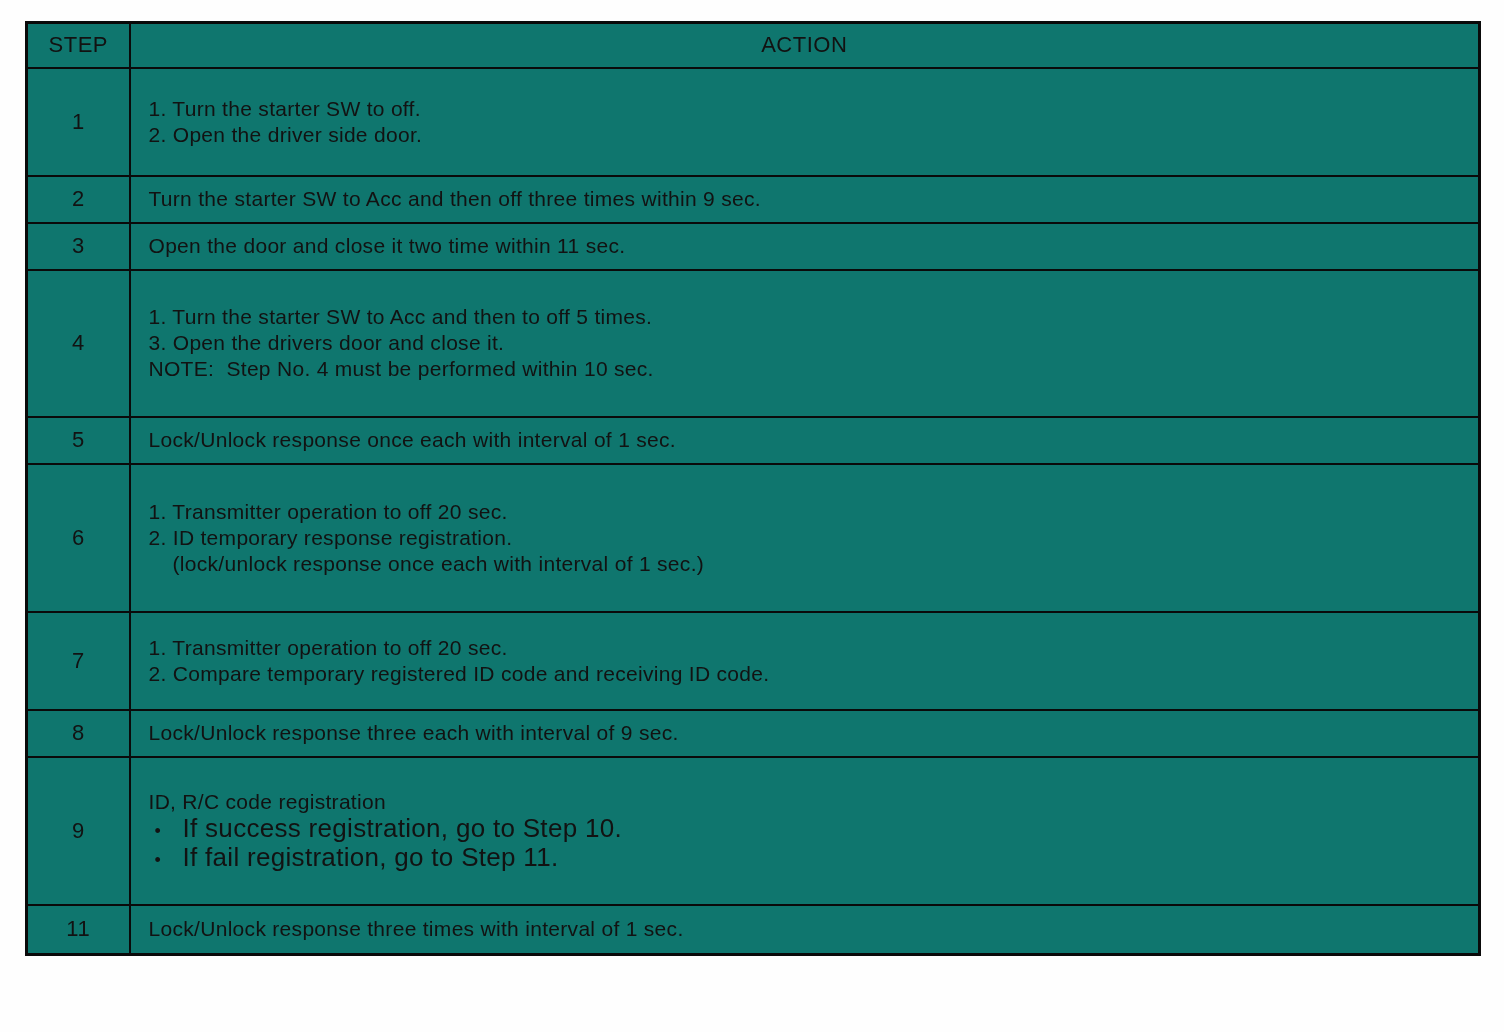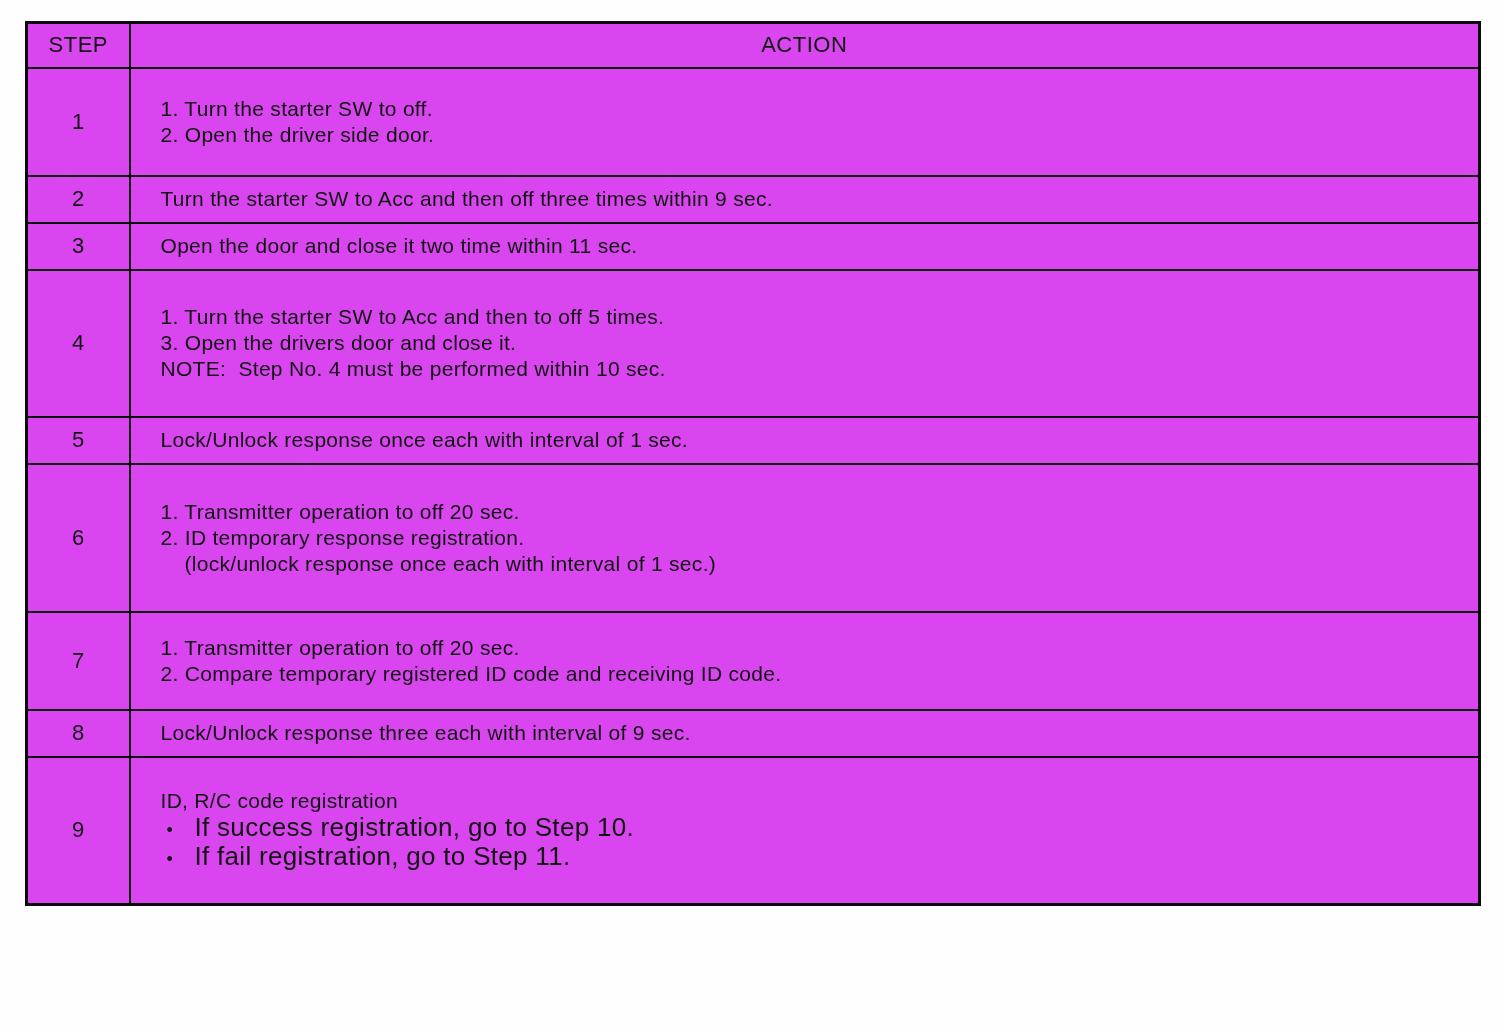--- a/index.html
+++ b/index.html
@@ -19,21 +19,21 @@
     background: #fefefe;
   }
   table.doc-table {
     position: absolute;
     left: 25px;
     top: 21px;
     width: 1456px;
     border-collapse: collapse;
     table-layout: fixed;
     border: 3px solid #0a0a0a;
-    background: #d946ef;
+    background: #0f766e;
   }
   .doc-table th,
   .doc-table td {
     border: 2px solid #0a0a0a;
     padding: 0;
     vertical-align: middle;
   }
   col.step-col { width: 103px; }
   th {
     height: 45px;
@@ -49,21 +49,20 @@
   }
   td.action-cell {
     padding: 0;
   }
   .cell-lines {
     display: flex;
     flex-direction: column;
     justify-content: space-around;
     height: 100%;
     padding: 2px 10px 2px 18px;
-    margin-left: 12px;
   }
   .line {
     font-size: 21px;
     line-height: 26px;
     white-space: pre-wrap;
     letter-spacing: 0.3px;
   }
   .line.indent { padding-left: 24px; }
   .bullet-line {
     display: flex;
@@ -195,16 +194,24 @@
             </div>
             <div class="line bullet-line">
               <span class="bullet">•</span>
               <span class="bullet-text">If fail registration, go to Step 11.</span>
             </div>
           </div>
         </td>
       </tr>
 
 
+      <tr class="rh-1line-b">
+        <td class="step-cell">11</td>
+        <td class="action-cell">
+          <div class="cell-lines">
+            <div class="line">Lock/Unlock response three times with interval of 1 sec.</div>
+          </div>
+        </td>
+      </tr>
 
     </tbody>
   </table>
 </div>
 
 </body></html>

